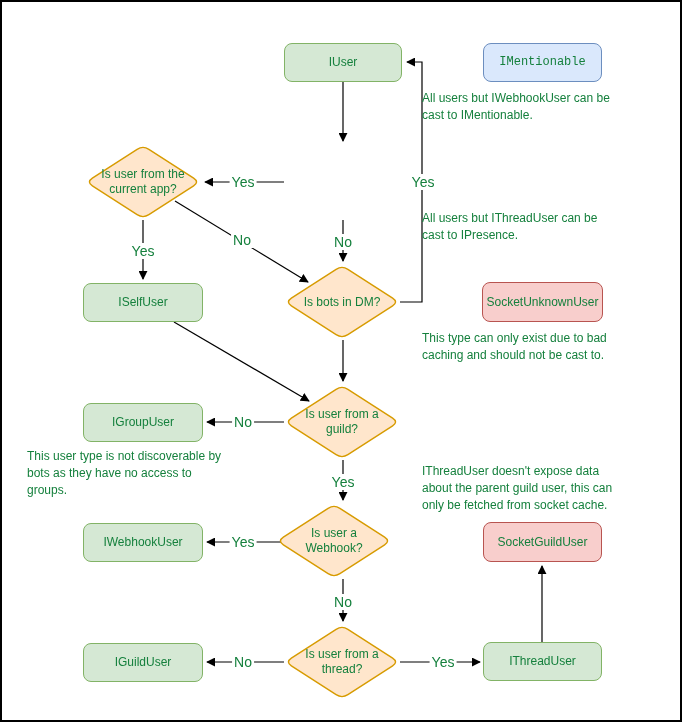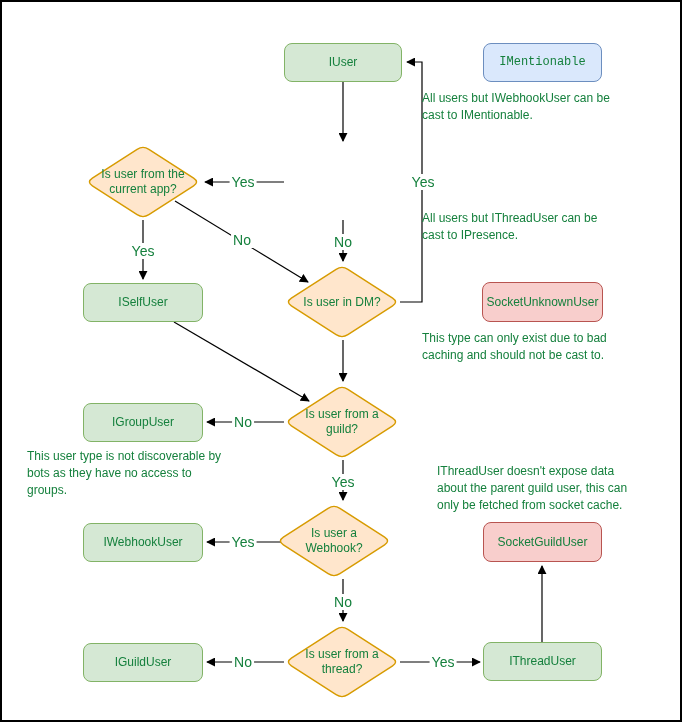--- a/index.html
+++ b/index.html
@@ -117,21 +117,21 @@
     <svg width="116" height="76" viewBox="0 0 116 76">
       <path class="dshape" d="M 63.88 5.3 L 108.62 34.2 Q 114.5 38 108.62 41.8 L 63.88 70.7 Q 58 74.5 52.12 70.7 L 7.38 41.8 Q 1.5 38 7.38 34.2 L 52.12 5.3 Q 58 1.5 63.88 5.3 Z"></path>
     </svg>
     <span class="dlabel">Is user from the
 current app?</span>
   </div>
   <div class="diamond" style="left:282px;top:262px">
     <svg width="116" height="76" viewBox="0 0 116 76">
       <path class="dshape" d="M 63.88 5.3 L 108.62 34.2 Q 114.5 38 108.62 41.8 L 63.88 70.7 Q 58 74.5 52.12 70.7 L 7.38 41.8 Q 1.5 38 7.38 34.2 L 52.12 5.3 Q 58 1.5 63.88 5.3 Z"></path>
     </svg>
-    <span class="dlabel">Is user in DM?</span>
+    <span class="dlabel">Is bots in DM?</span>
   </div>
   <div class="diamond" style="left:282px;top:382px">
     <svg width="116" height="76" viewBox="0 0 116 76">
       <path class="dshape" d="M 63.88 5.3 L 108.62 34.2 Q 114.5 38 108.62 41.8 L 63.88 70.7 Q 58 74.5 52.12 70.7 L 7.38 41.8 Q 1.5 38 7.38 34.2 L 52.12 5.3 Q 58 1.5 63.88 5.3 Z"></path>
     </svg>
     <span class="dlabel">Is user from a
 guild?</span>
   </div>
   <div class="diamond" style="left:274px;top:501px">
     <svg width="116" height="76" viewBox="0 0 116 76">
@@ -162,17 +162,17 @@
 
   <div class="caption" style="left:420px;top:88px;width:240px">All users but IWebhookUser can be
 cast to IMentionable.</div>
   <div class="caption" style="left:420px;top:208px;width:240px">All users but IThreadUser can be
 cast to IPresence.</div>
   <div class="caption" style="left:420px;top:328px;width:240px">This type can only exist due to bad
 caching and should not be cast to.</div>
   <div class="caption" style="left:25px;top:446px;width:235px">This user type is not discoverable by
 bots as they have no access to
 groups.</div>
-  <div class="caption" style="left:435px;top:461px;width:240px">IThreadUser doesn't expose data
+  <div class="caption" style="left:420px;top:461px;width:240px">IThreadUser doesn't expose data
 about the parent guild user, this can
 only be fetched from socket cache.</div>
 
 </div>
 
 </body></html>

